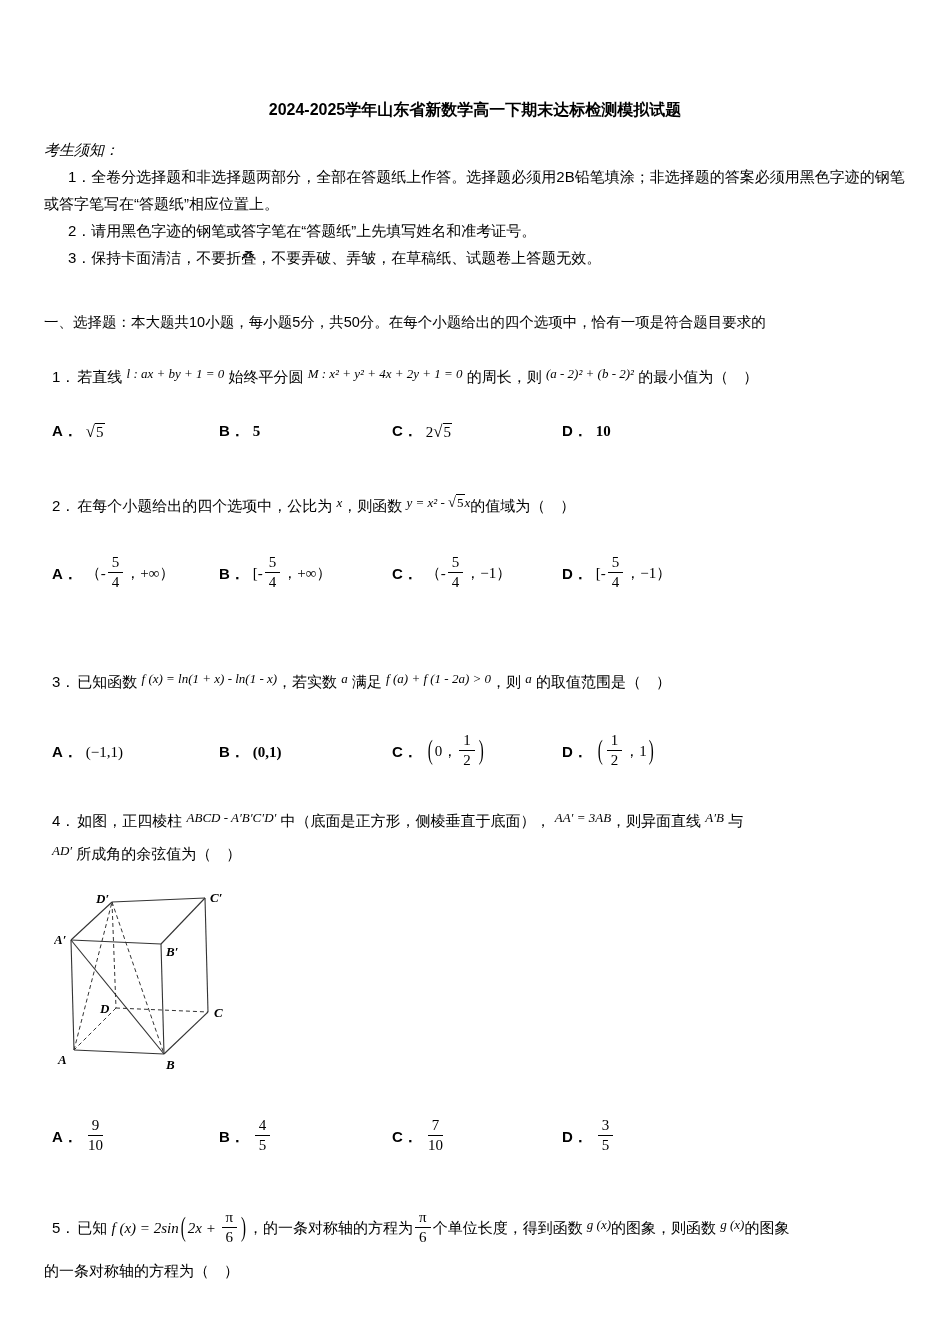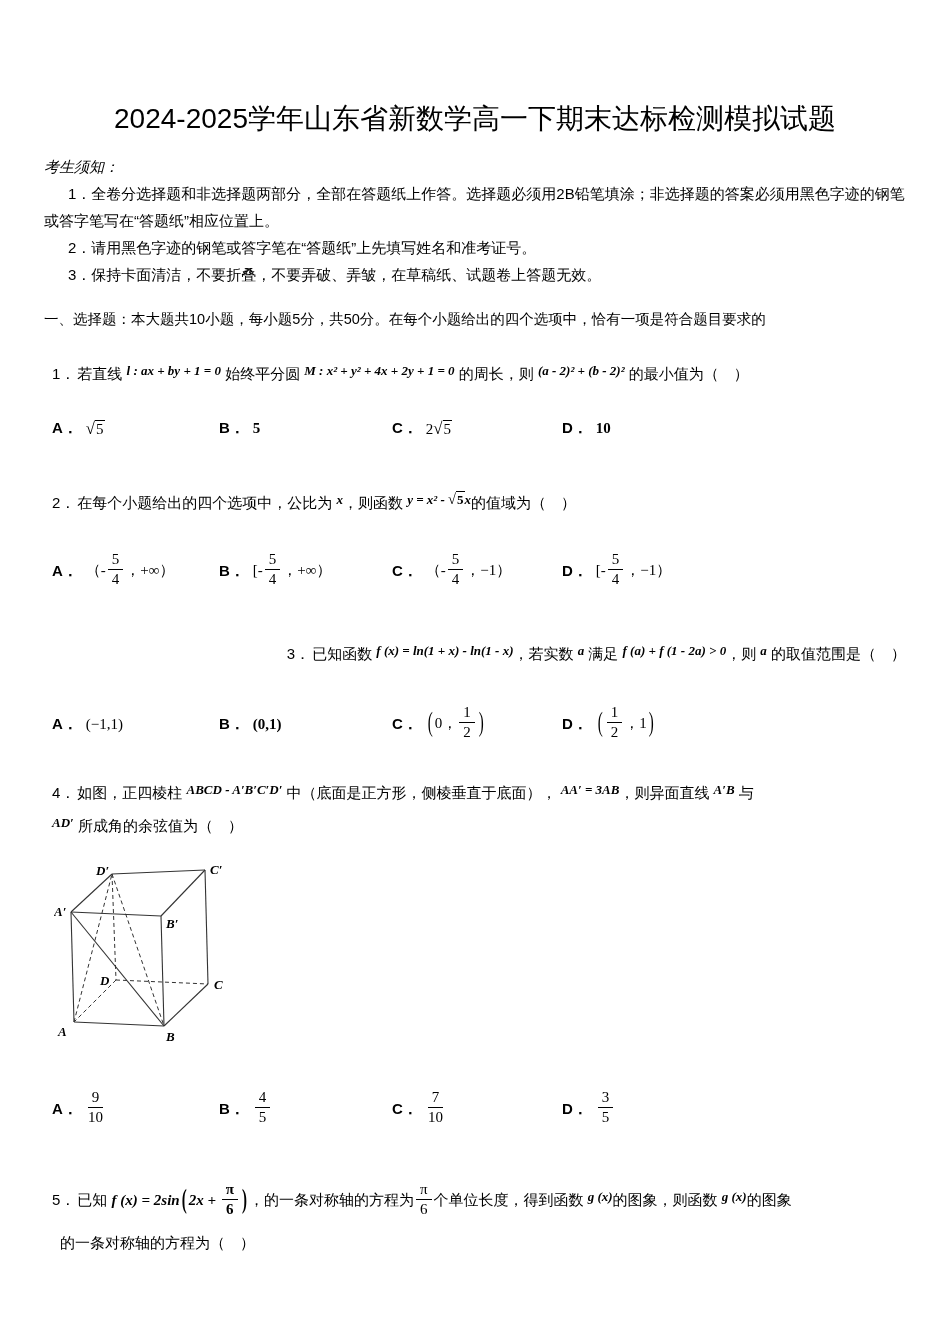--- a/index.html
+++ b/index.html
@@ -4,30 +4,30 @@
 <style>
   * { margin:0; padding:0; box-sizing:border-box; }
   html, body { background:#ffffff; }
   body {
     width:950px; min-height:1344px;
     font-family:"Liberation Sans", sans-serif;
     color:#000; font-size:15px;
   }
   .page { width:950px; min-height:1344px; padding:100px 44px 60px 44px; background:#fff; }
 
-  .title { font-size:28px; font-weight:normal; text-align:center; margin-bottom:16px; }
+  .title { font-size:16px; font-weight:bold; text-align:center; margin-bottom:16px; }
   .notice-label { font-size:15px; line-height:1.7;font-style:italic; }
   .notice { font-size:15px; line-height:1.8; text-indent:1.6em; }
-  .section-head { margin-top:20px; font-size:14.5px; line-height:1.6; }
+  .section-head { margin-top:40px; font-size:14.5px; line-height:1.6; }
 
   .q { font-size:15px; margin-top:26px; padding-left:8px; line-height:2.2; }
-  .q.cont { margin-top:6px; padding-left:0;margin-left:16px; }
+  .q.cont { margin-top:6px; padding-left:0; }
   .qnum { margin-right:2px; }
 
-  .m { font-family:"Liberation Serif","DejaVu Serif",serif; font-style:italic;font-weight:bold; }
+  .m { font-family:"Liberation Serif","DejaVu Serif",serif; font-style:italic; }
   .raise { font-size:13px; position:relative; top:-4px; }
   .mval { font-family:"Liberation Serif","DejaVu Serif",serif; font-style:normal; }
   .bold { font-weight:bold; }
 
   .opts { display:flex; align-items:center; margin-top:22px; padding-left:8px; min-height:34px; }
   .opts.tall { min-height:50px; }
   .opt { display:flex; align-items:center; }
   .opt.c1 { width:167px; } .opt.c2 { width:173px; } .opt.c3 { width:170px; }
   .olabel { font-weight:bold; margin-right:8px; white-space:nowrap; }
 
@@ -42,21 +42,21 @@
 
   .bigp { font-style:normal; display:inline-block; transform:scaleY(1.75); margin:0 2px; }
 
   .figure-wrap { margin:18px 0 0 10px; }
   .fig-label { font-family:"Liberation Serif","DejaVu Serif",serif; font-weight:bold; font-style:italic; font-size:13px; }
 
   .q4opts { margin-top:34px; }
   .q2opts { margin-top:28px; }
   .q3opts { margin-top:30px; }
   .q2 { margin-top:40px; }
-  .q3 { margin-top:40px;text-align:right; }
+  .q3 { margin-top:65px; }
   .q4 { margin-top:26px; }
   .q5 { margin-top:48px; }
 </style>
 </head>
 <body>
 
 <div class="page">
 
   <h1 class="title">2024-2025学年山东省新数学高一下期末达标检测模拟试题</h1>
 

